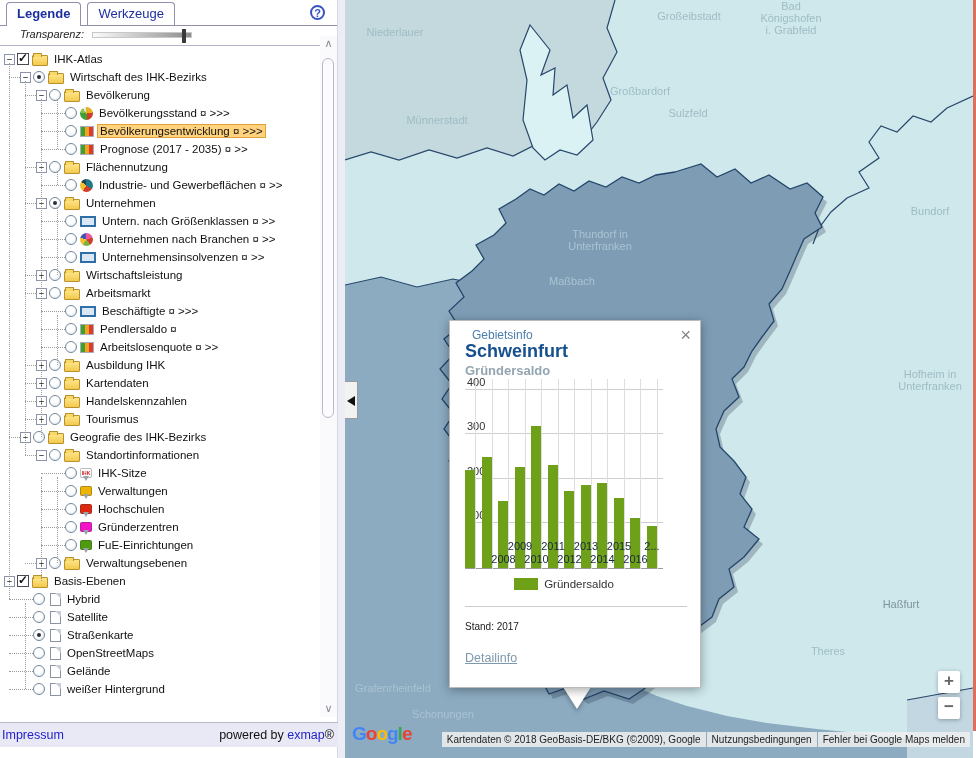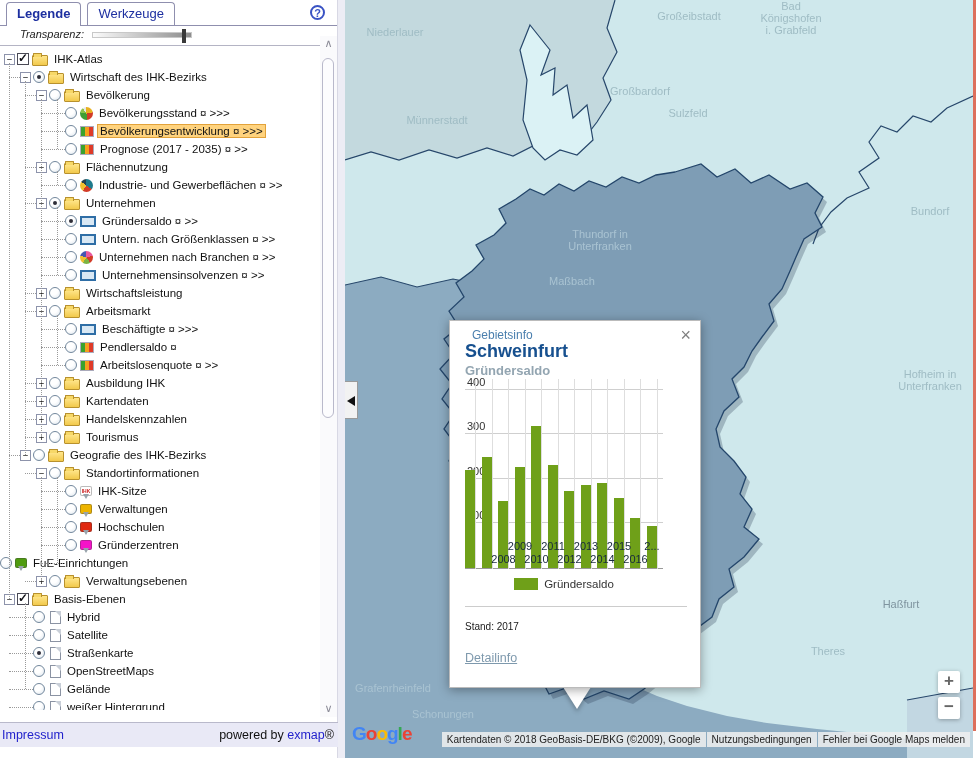--- a/index.html
+++ b/index.html
@@ -274,26 +274,20 @@
         </div>
         <div class="trow" style="padding-left: 36px;">
           <span class="stub" style="left: 25px; width: 11px;"></span>
           <span class="expander">−</span>
           <span class="ctrl radio sel"></span>
           <span class="lico ico-folder"></span>
           <span class="tlabel">Unternehmen</span>
         </div>
         <div class="trow" style="padding-left: 65px;">
           <span class="stub" style="left: 41px; width: 24px;"></span>
-          <span class="ctrl radio sel"></span>
-          <span class="lico ico-rect"></span>
-          <span class="tlabel">Gründersaldo ¤ &gt;&gt;</span>
-        </div>
-        <div class="trow" style="padding-left: 65px;">
-          <span class="stub" style="left: 41px; width: 24px;"></span>
           <span class="ctrl radio"></span>
           <span class="lico ico-rect"></span>
           <span class="tlabel">Untern. nach Größenklassen ¤ &gt;&gt;</span>
         </div>
         <div class="trow" style="padding-left: 65px;">
           <span class="stub" style="left: 41px; width: 24px;"></span>
           <span class="ctrl radio"></span>
           <span class="lico ico-pie pie-bra"></span>
           <span class="tlabel">Unternehmen nach Branchen ¤ &gt;&gt;</span>
         </div>
@@ -394,21 +388,21 @@
           <span class="ctrl radio"></span>
           <span class="lico ico-marker mk-red"></span>
           <span class="tlabel">Hochschulen</span>
         </div>
         <div class="trow" style="padding-left: 65px;">
           <span class="stub" style="left: 41px; width: 24px;"></span>
           <span class="ctrl radio"></span>
           <span class="lico ico-marker mk-magenta"></span>
           <span class="tlabel">Gründerzentren</span>
         </div>
-        <div class="trow" style="">
+        <div class="trow" style="padding-left: 65px;">
           <span class="stub" style="left: 41px; width: 24px;"></span>
           <span class="ctrl radio"></span>
           <span class="lico ico-marker mk-green"></span>
           <span class="tlabel">FuE-Einrichtungen</span>
         </div>
         <div class="trow" style="padding-left: 36px;">
           <span class="stub" style="left: 25px; width: 11px;"></span>
           <span class="expander">+</span>
           <span class="ctrl radio"></span>
           <span class="lico ico-folder"></span>

